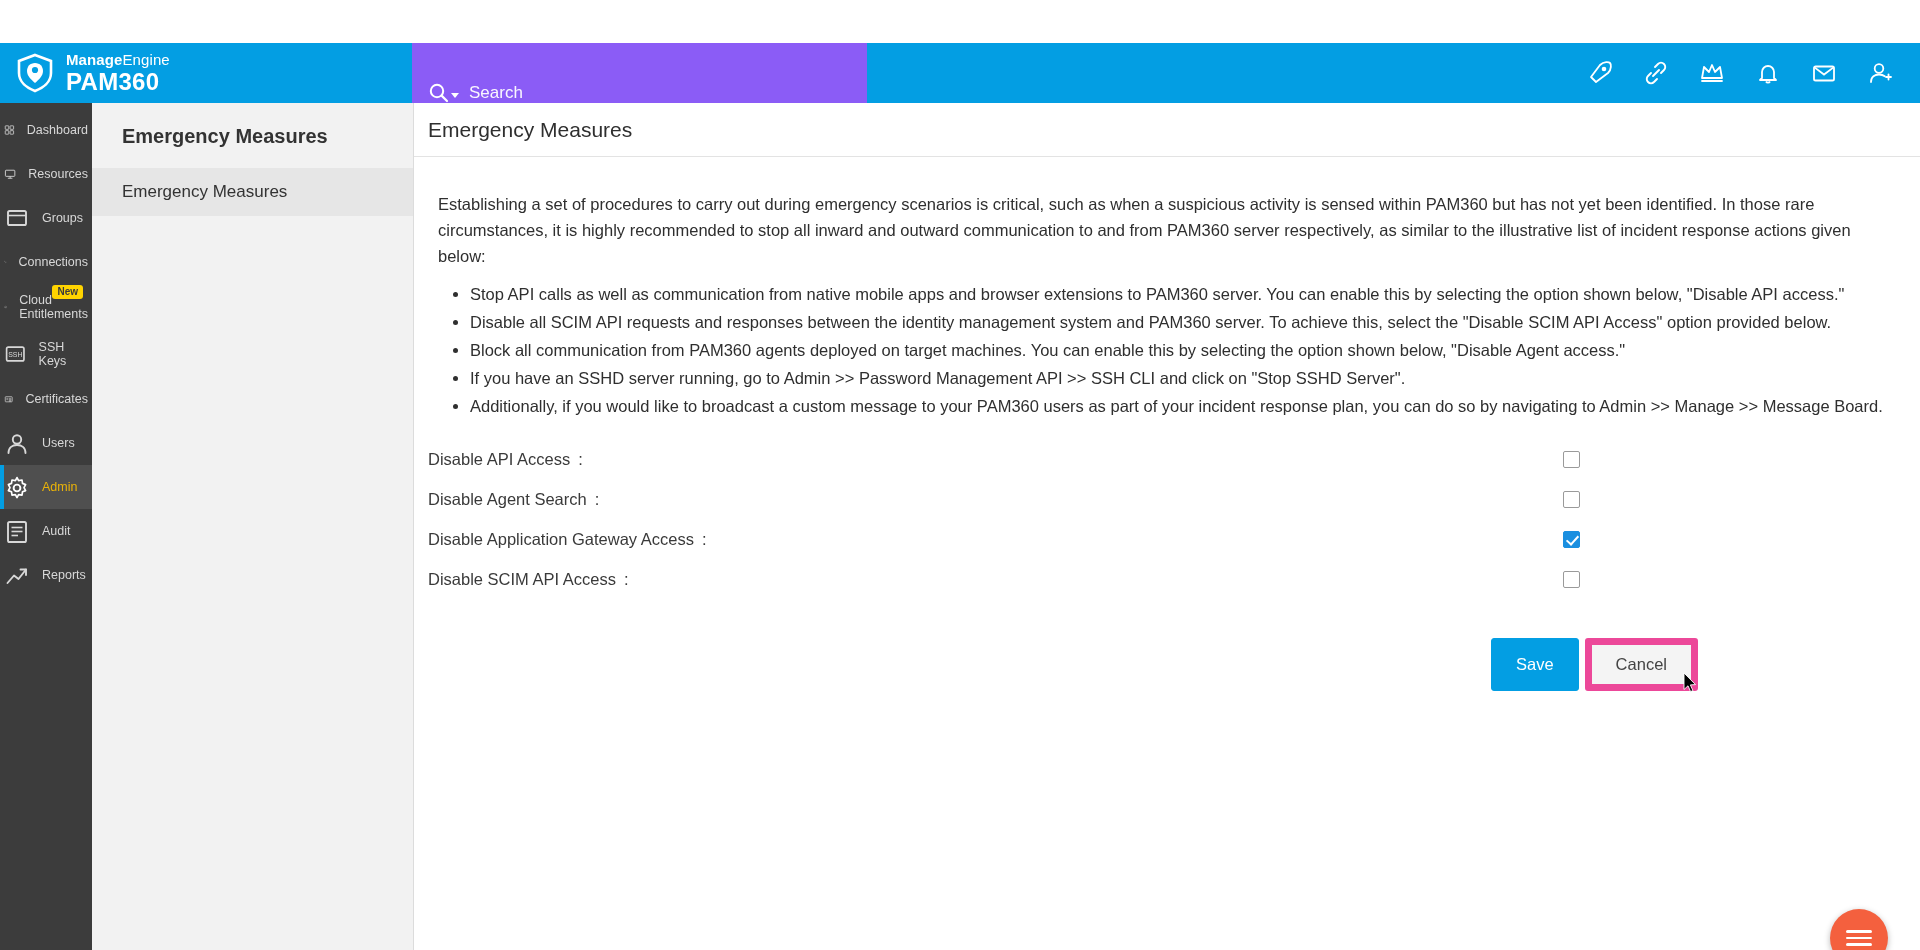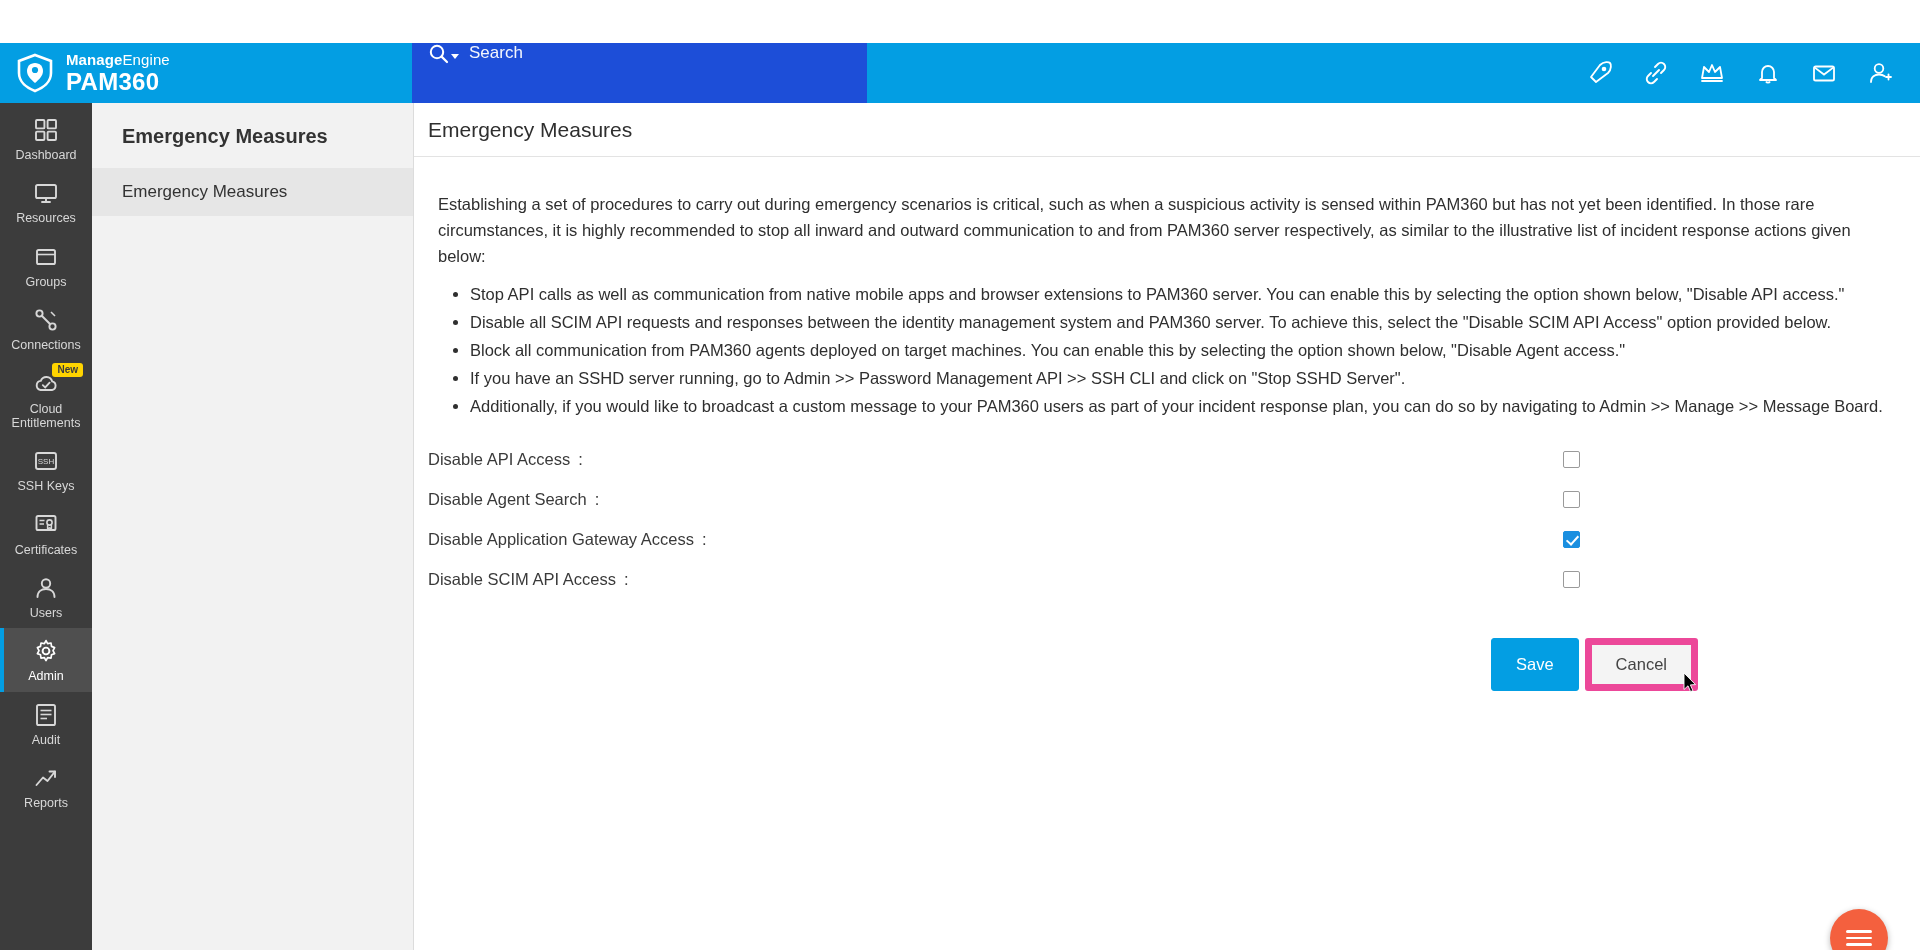--- a/index.html
+++ b/index.html
@@ -41,23 +41,23 @@
   .brand-text { line-height: 1.05; color: #ffffff; }
   .brand-me {
     font-size: 15px; font-weight: bold; letter-spacing: .1px;
   }
   .brand-me .light { font-weight: normal; }
   .brand-pam {
     font-size: 24px; font-weight: bold; letter-spacing: .3px; margin-top: 1px;
   }
   .searchbar {
     flex: 0 0 455px;
-    background: #1d4ed8;
-    display: flex;
-    align-items: flex-start;
+    background: #8b5cf6;
+    display: flex;
+    align-items: flex-end;
     padding: 0 16px;
     gap: 10px;
     color: #ffffff;
   }
   .search-icon-wrap { display: flex; align-items: center; gap: 2px; }
   .search-caret {
     width: 0; height: 0;
     border-left: 4px solid transparent;
     border-right: 4px solid transparent;
     border-top: 5px solid #ffffff;
@@ -99,31 +99,30 @@
     display: flex;
     flex-direction: column;
     align-items: stretch;
     padding-top: 4px;
     overflow: hidden;
   }
   .nav-item {
     position: relative;
     padding: 10px 4px 8px 4px;
     display: flex;
-    flex-direction: column;
+    flex-direction: row;
     align-items: center;
-    gap: 5px;
+    gap: 12px;
     cursor: pointer;
     font-size: 12.5px;
     line-height: 1.15;
-    text-align: center;
     color: #d8d8d8;
   }
   .nav-item .nav-label { display: block; }
-  .nav-item.active { background: #4f4f4f; color: #ffffff; }
+  .nav-item.active { background: #4f4f4f; color: #eab308; }
   .nav-item.active::before {
     content: "";
     position: absolute;
     left: 0; top: 0; bottom: 0;
     width: 4px;
     background: #039ee3;
   }
   .nav-icon { width: 26px; height: 26px; display: block; }
   .nav-badge {
     position: absolute;

